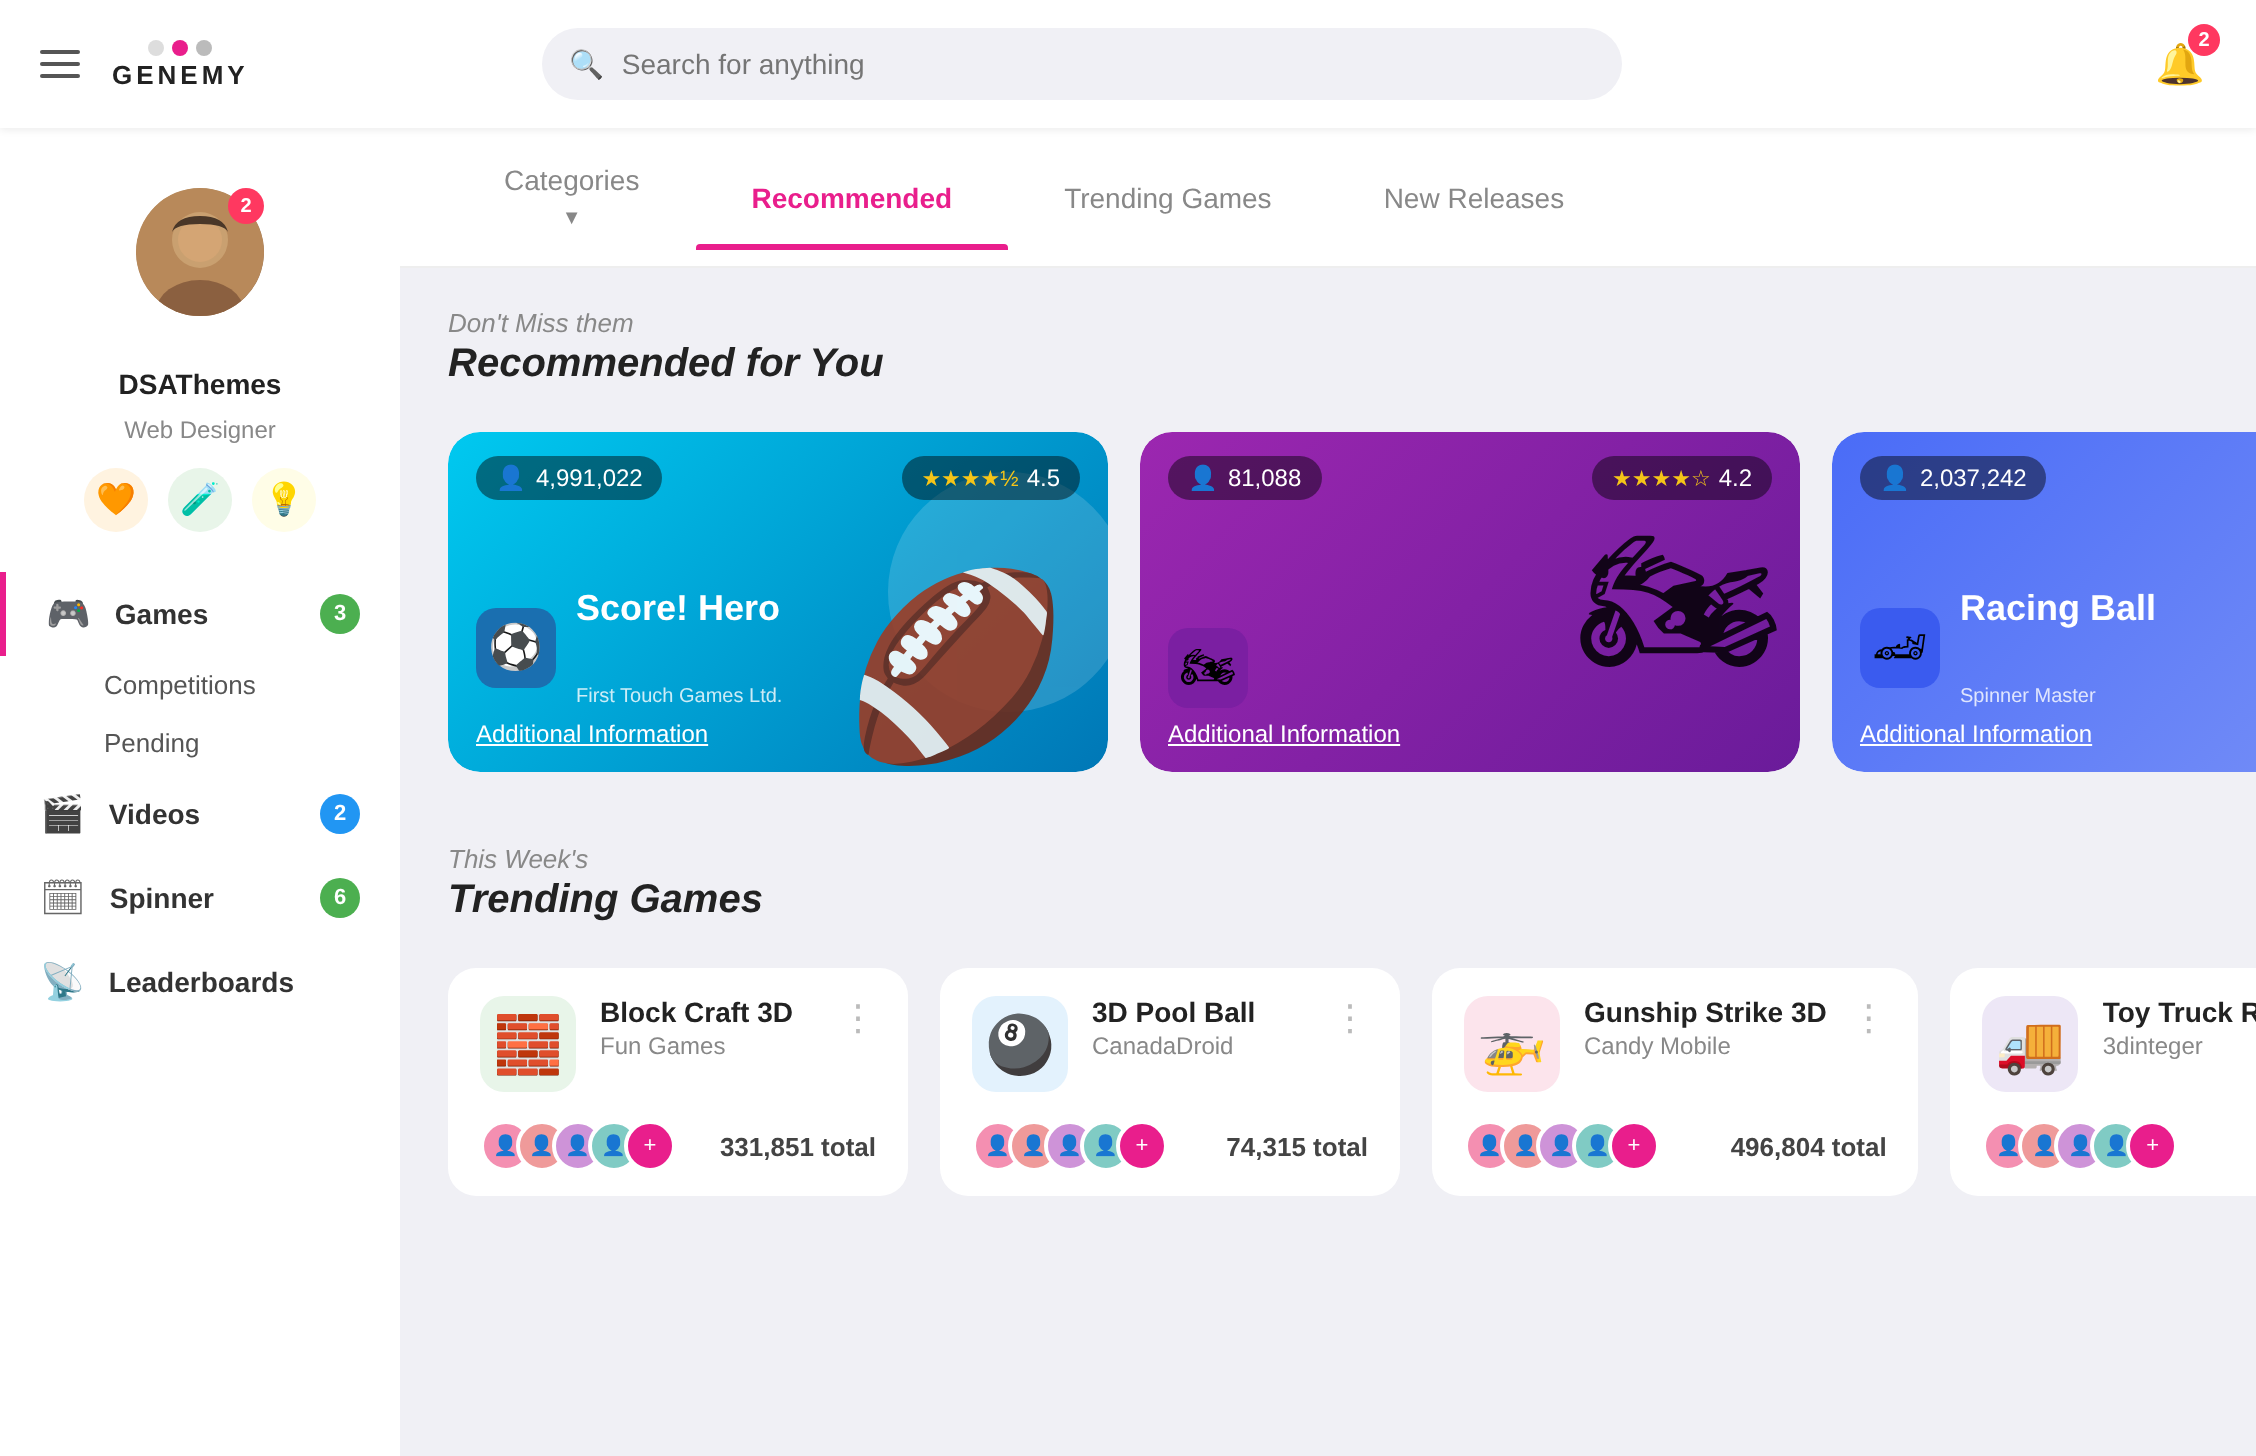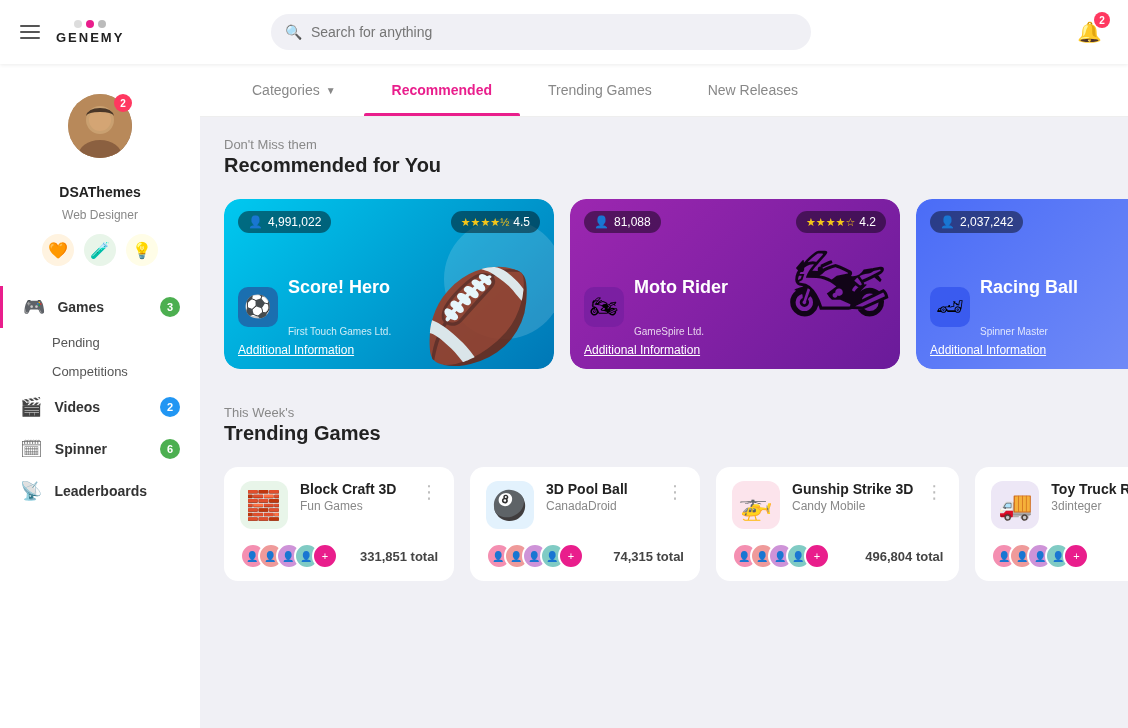--- a/index.html
+++ b/index.html
@@ -279,25 +279,27 @@
     }
     .tab-categories {
       display: flex;
       align-items: center;
       gap: 6px;
       padding: 18px 28px;
       font-size: 14px;
       font-weight: 500;
       color: #888;
       cursor: pointer;
+      flex-direction: column;
     }
 
     
     .section {
       padding: 20px 24px 8px;
+      font-style: italic;
     }
     .section-subtitle {
       font-size: 13px;
       color: #888;
       margin-bottom: 2px;
     }
     .section-title {
       font-size: 20px;
       font-weight: 800;
       color: #222;
@@ -543,22 +545,22 @@
         <div class="user-icon-circle" style="background:#fffde7">💡</div>
       </div>
     </div>
 
     <div class="nav-item active">
       <span class="nav-item-icon">🎮</span>
       <span class="nav-item-label">Games</span>
       <span class="nav-badge" style="background:#4caf50">3</span>
     </div>
     <div class="nav-sub">
+      <div class="nav-sub-item">Competitions</div>
       <div class="nav-sub-item">Pending</div>
-      <div class="nav-sub-item">Competitions</div>
     </div>
 
     <div class="nav-item">
       <span class="nav-item-icon">🎬</span>
       <span class="nav-item-label">Videos</span>
       <span class="nav-badge" style="background:#2196f3">2</span>
     </div>
 
     <div class="nav-item">
       <span class="nav-item-icon">🗓</span>
@@ -648,24 +650,20 @@
             <div class="rec-rating">
               <span class="stars">★★★★☆</span>
               <span>4.2</span>
             </div>
           </div>
           <div class="rec-bottom">
             <div class="rec-game-info">
               <div class="rec-game-icon" style="background:#7b1fa2;">
                 <span style="font-size:22px;">🏍</span>
               </div>
-              <div>
-                <div class="rec-game-name">Moto Rider</div>
-                <div class="rec-game-dev">GameSpire Ltd.</div>
-              </div>
             </div>
             <div class="rec-link">Additional Information</div>
           </div>
         </div>
       </div>
 
       <div class="rec-card" style="min-width:330px;">
         <div class="rec-card-bg" style="background: linear-gradient(135deg, #4a6cf7 0%, #7b93f7 100%);">
           
         </div>

